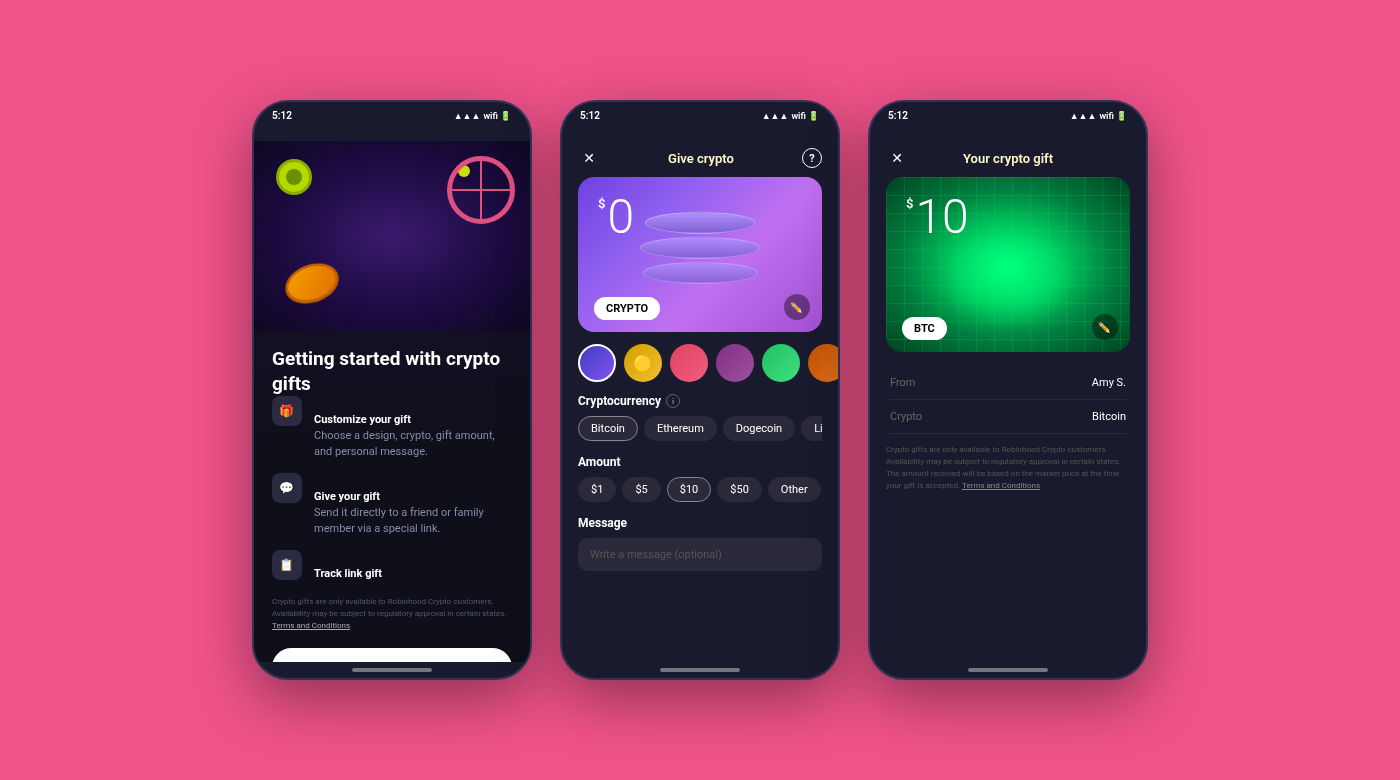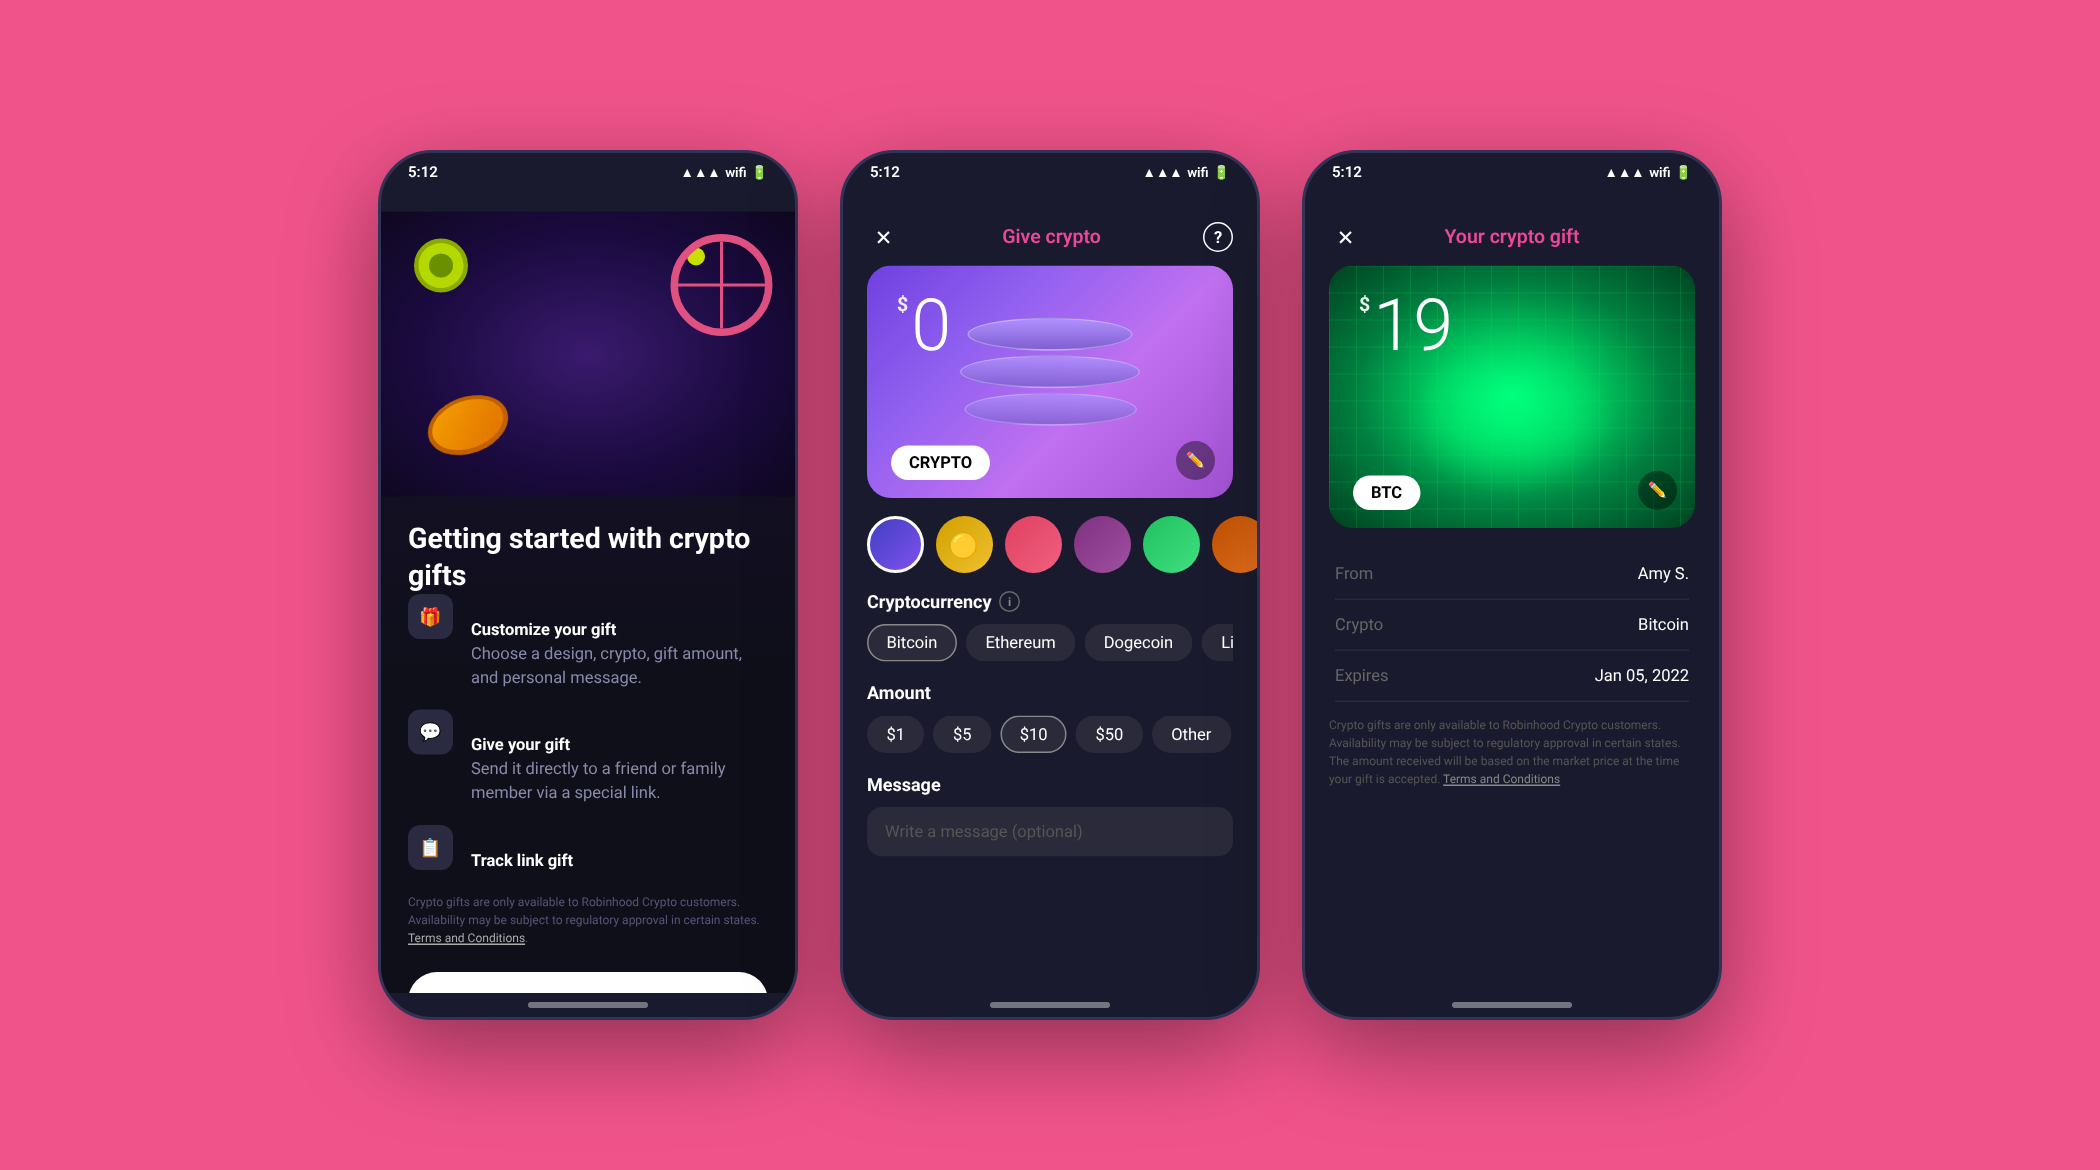--- a/index.html
+++ b/index.html
@@ -216,21 +216,21 @@
     .screen2-header {
       display: flex;
       align-items: center;
       justify-content: space-between;
       padding: 6px 16px 8px;
       flex-shrink: 0;
     }
     .header-title {
       font-size: 13px;
       font-weight: 600;
-      color: #ec4899;
+      color: #fef9c3;
     }
     .header-icon {
       width: 22px;
       height: 22px;
       display: flex;
       align-items: center;
       justify-content: center;
       color: #fff;
       font-size: 14px;
       cursor: pointer;
@@ -631,41 +631,37 @@
     <div style="width:22px;"></div>
   </div>
 
   <div class="phone-content">
 
     <div class="gift-card-green">
       <div class="green-grid"></div>
       <div class="green-glow"></div>
       <div class="amount-display-green amount-display">
         <span class="dollar-sup">$</span>
-        <span class="amount-big">19</span>
+        <span class="amount-big">10</span>
       </div>
       <div class="btc-badge">
         <span>BTC</span>
       </div>
       <div class="edit-icon-btn" style="bottom:12px;right:12px;">✏️</div>
     </div>
 
     <div class="detail-rows">
       <div class="detail-row">
         <span class="detail-label">From</span>
         <span class="detail-value">Amy S.</span>
       </div>
       <div class="detail-row">
         <span class="detail-label">Crypto</span>
         <span class="detail-value">Bitcoin</span>
       </div>
-      <div class="detail-row">
-        <span class="detail-label">Expires</span>
-        <span class="detail-value">Jan 05, 2022</span>
-      </div>
     </div>
 
     <div class="disclaimer-small">
       <span>Crypto gifts are only available to Robinhood Crypto customers. Availability may be subject to regulatory approval in certain states. The amount received will be based on the market price at the time your gift is accepted.</span>
       <a class="disclaimer-link">Terms and Conditions</a>
     </div>
   </div>
   <div class="home-bar"></div>
 </div>
 

